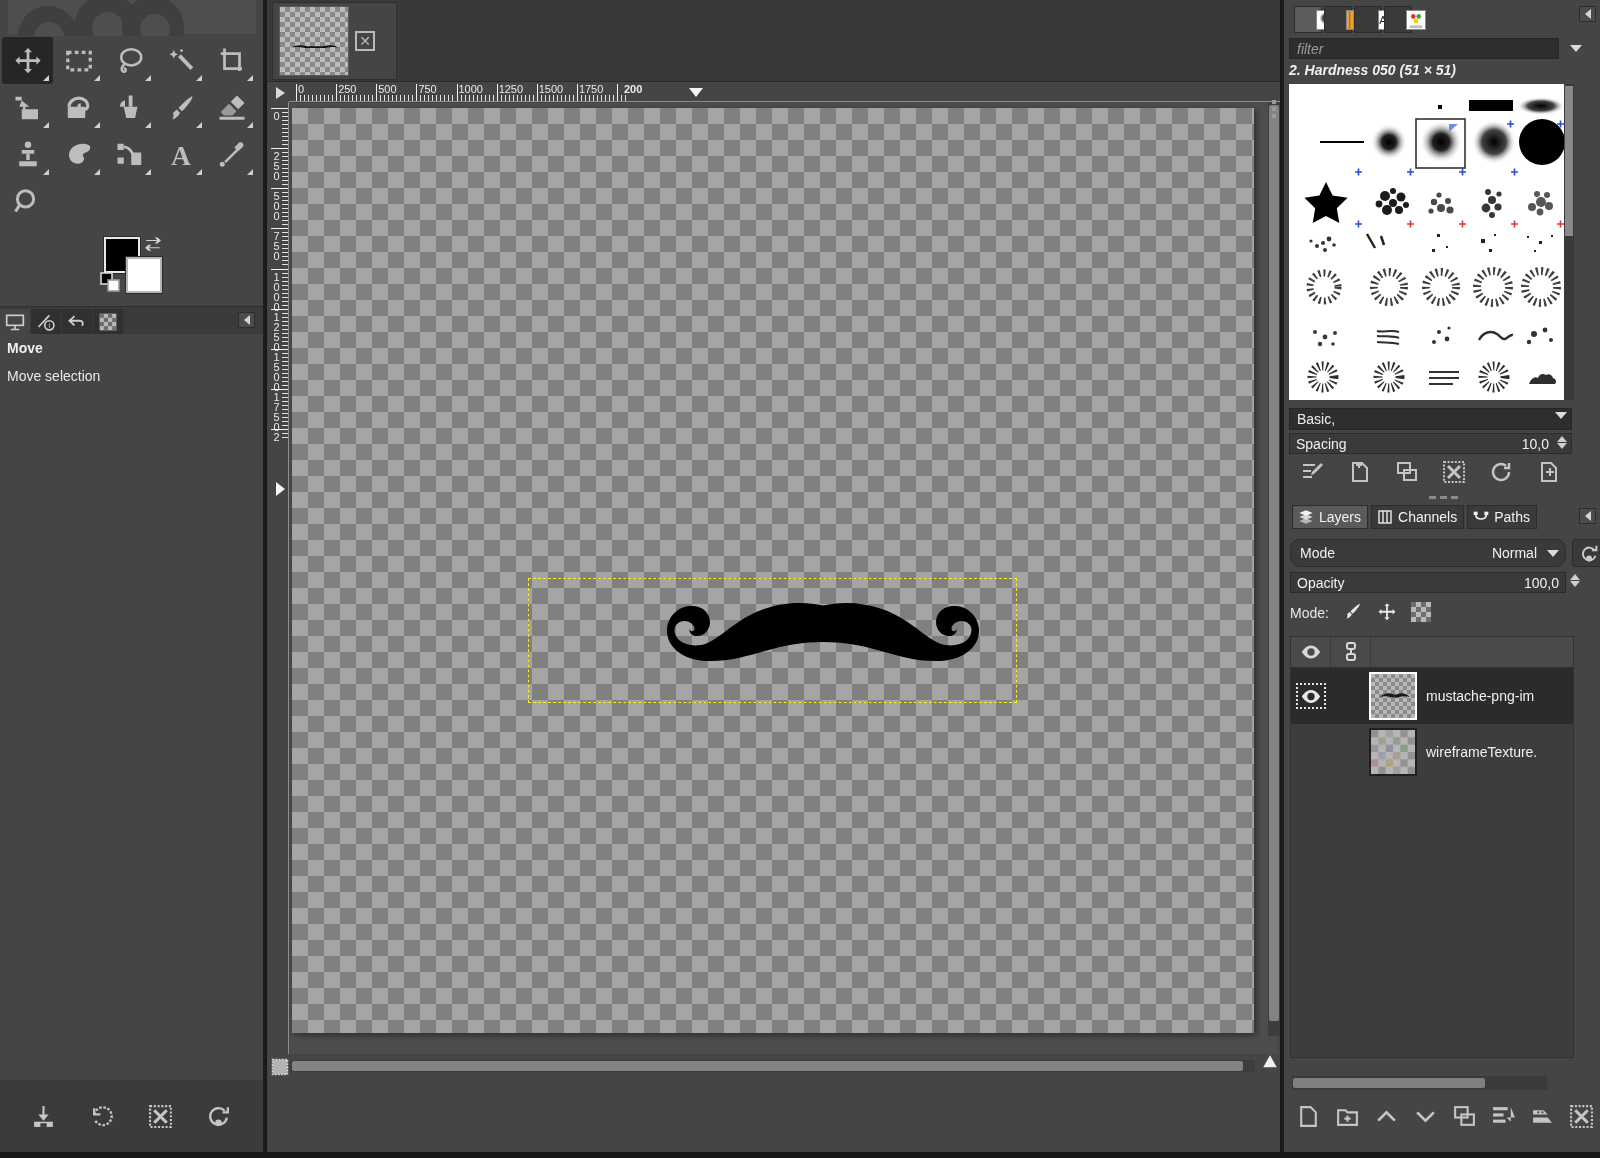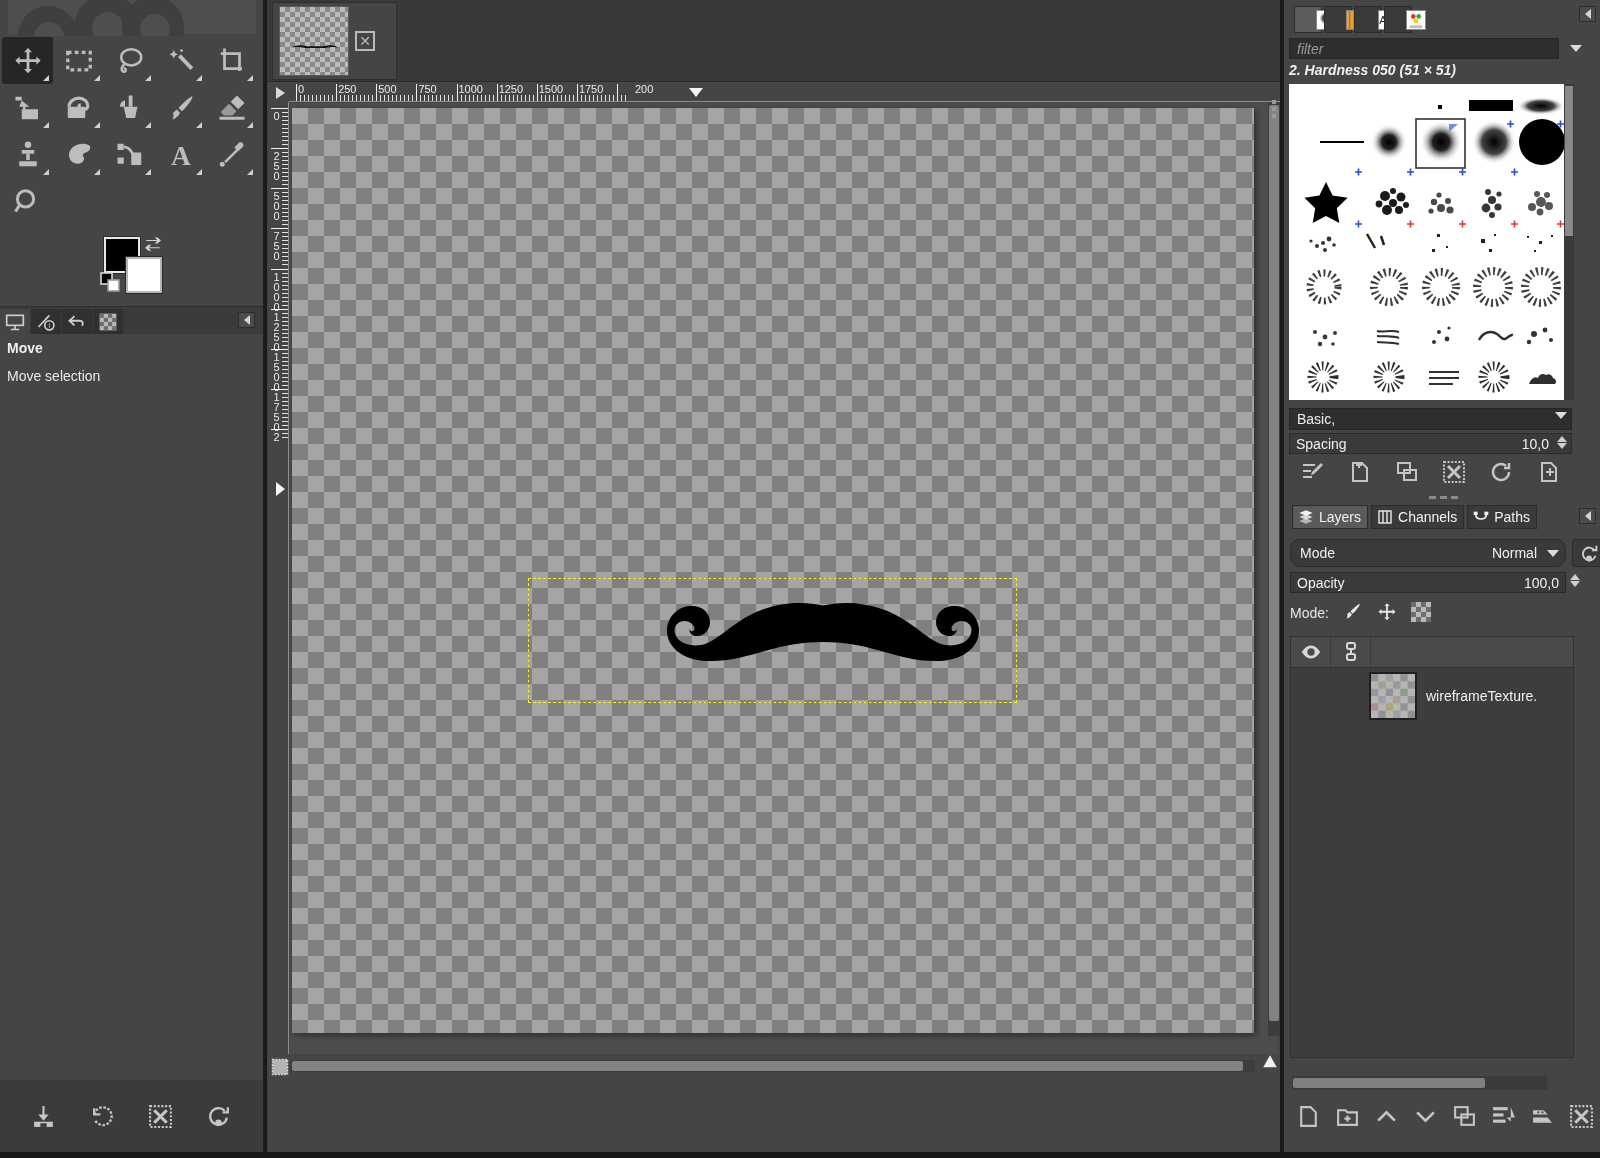--- a/index.html
+++ b/index.html
@@ -779,21 +779,21 @@
           <div class="tickmin" style="left: 291.887px;"></div>
           <div class="tickmin" style="left: 295.9px;"></div>
           <div class="tickmin" style="left: 299.913px;"></div>
           <div class="tickmin" style="left: 303.925px;"></div>
           <div class="tickmin" style="left: 307.938px;"></div>
           <div class="tickmin" style="left: 311.95px;"></div>
           <div class="tickmin" style="left: 315.962px;"></div>
           <div class="tickmin" style="left: 319.975px;"></div>
           <div class="tickmin" style="left: 323.988px;"></div>
           <div class="tickmaj" style="left: 328px;"></div>
-          <div class="rlabel" style="left: 346px;">200</div>
+          <div class="rlabel" style="left: 335px; font-weight: bold;">200</div>
           <div class="tickmin" style="left: 332.012px;"></div>
           <div class="tickmin" style="left: 336.025px;"></div>
         </div>
       <div id="hpos-marker"></div>
     </div>
 
     <div id="vruler">
       <div id="vruler-ticks">
           <div class="vtickmaj" style="top: 6px;"></div>
           <div class="vlabel" style="top: 8px;">0</div>
@@ -1295,20 +1295,37 @@
       <div class="hc">
         <svg width="16" height="20" viewBox="0 0 16 20" fill="none" stroke="currentColor" stroke-width="2">
             <rect x="4" y="1" width="8" height="6" rx="2"></rect>
             <rect x="4" y="12" width="8" height="6" rx="2"></rect>
             <path d="M8 7v5"></path>
           </svg>
       </div>
     </div>
 
     <div id="layer-list">
+      <div class="layer-row sel">
+        <div class="eyecell">
+            <div class="eyebox">
+          <svg width="22" height="15" viewBox="0 0 24 16" fill="#e6e6e6">
+                <path d="M12 1C6 1 2 8 2 8s4 7 10 7 10-7 10-7-4-7-10-7zm0 11a4 4 0 1 1 0-8 4 4 0 0 1 0 8z"></path>
+                <circle cx="12" cy="8" r="2.2" fill="#2b2b2b"></circle>
+              </svg>
+        </div>
+          </div>
+        <div class="linkcell"></div>
+        <div class="lthumb checker-xs">
+          <svg viewBox="0 0 48 48" width="44" height="44">
+              <path d="M10 25c4-4 9-5 14-3 2 .6 3 .6 4.4 0 5-2 10-1 14 3-4-1.4-9-.8-13 .6h-6.4C19 24.2 14 23.6 10 25z" fill="#1a1a1a"></path>
+            </svg>
+        </div>
+        <div class="lname">mustache-png-im</div>
+      </div>
       <div class="layer-row">
         <div class="eyecell">
             <div class="eyebox"></div>
           </div>
         <div class="linkcell"></div>
         <div class="lthumb" style="border-color:#1f1f1f">
           <svg viewBox="0 0 48 48" width="44" height="44">
             <rect width="48" height="48" fill="#b5b5b5"></rect>
             <g opacity=".85">
               <rect x="0" y="0" width="8" height="8" fill="#8c8c8c"></rect>

